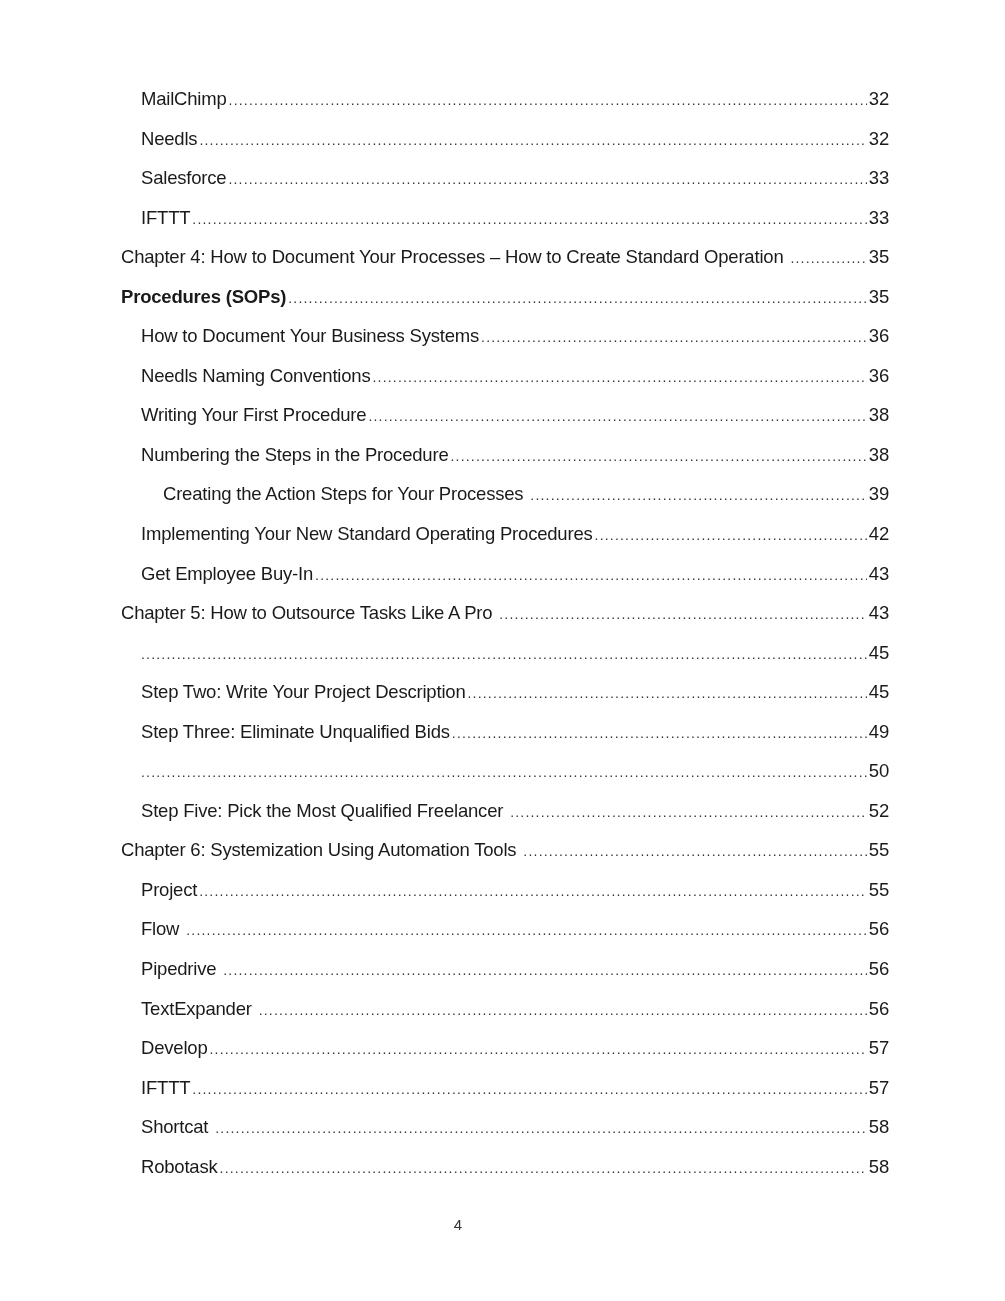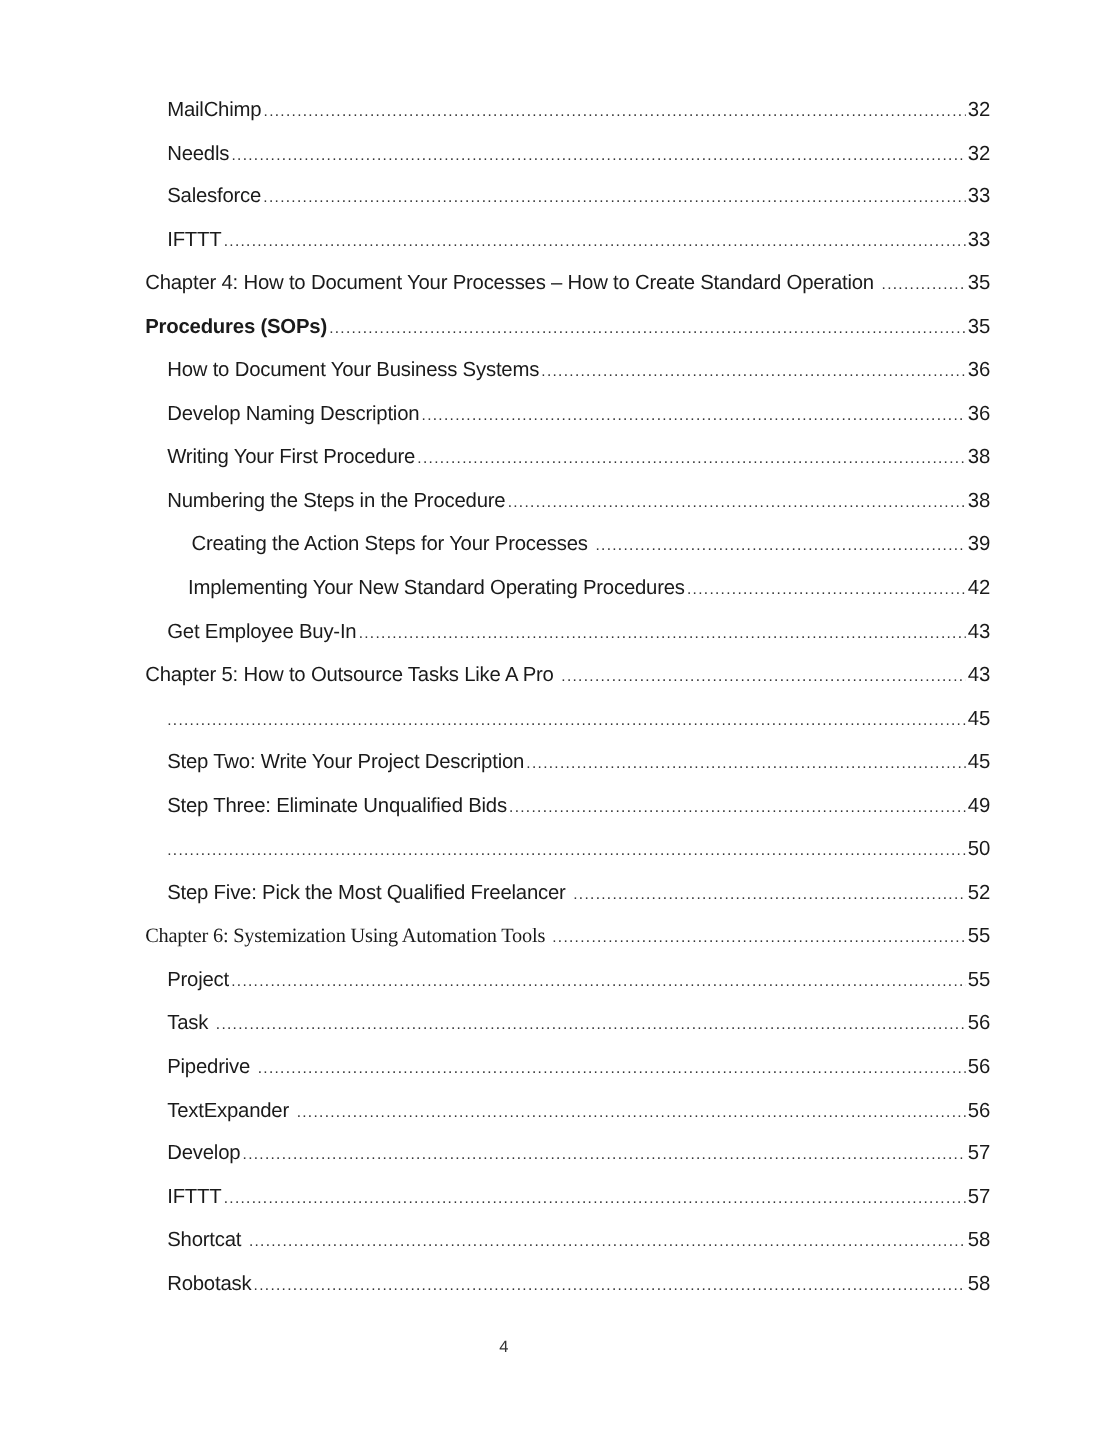--- a/index.html
+++ b/index.html
@@ -10,21 +10,21 @@
     body {
       width: 1005px;
       height: 1301px;
       position: relative;
       overflow: hidden;
       font-family: "Liberation Sans", sans-serif;
       color: #1a1a1a;
     }
     .toc {
       position: absolute;
-      left: 132px;
+      left: 121px;
       top: 88px;
       width: 768px;
     }
     .toc-row {
       display: flex;
       align-items: baseline;
       height: 39.55px;
       font-size: 18.5px;
       letter-spacing: -0.2px;
       white-space: nowrap;
@@ -93,41 +93,41 @@
       <span class="toc-title" style="white-space: pre; font-weight: bold;">Procedures (SOPs)</span>
       <span class="toc-leader"></span>
       <span class="toc-page">35</span>
     </div>
     <div class="toc-row level-2">
       <span class="toc-title" style="white-space: pre;">How to Document Your Business Systems</span>
       <span class="toc-leader"></span>
       <span class="toc-page">36</span>
     </div>
     <div class="toc-row level-2">
-      <span class="toc-title" style="white-space: pre;">Develop Naming Description</span>
+      <span class="toc-title" style="white-space: pre;">Needls Naming Conventions</span>
       <span class="toc-leader"></span>
       <span class="toc-page">36</span>
     </div>
     <div class="toc-row level-2">
       <span class="toc-title" style="white-space: pre;">Writing Your First Procedure</span>
       <span class="toc-leader"></span>
       <span class="toc-page">38</span>
     </div>
     <div class="toc-row level-2">
       <span class="toc-title" style="white-space: pre;">Numbering the Steps in the Procedure</span>
       <span class="toc-leader"></span>
       <span class="toc-page">38</span>
     </div>
     <div class="toc-row level-2">
       <span class="toc-title" style="white-space: pre; margin-left: 22px;">Creating the Action Steps for Your Processes </span>
       <span class="toc-leader"></span>
       <span class="toc-page">39</span>
     </div>
     <div class="toc-row level-2">
-      <span class="toc-title" style="white-space: pre; margin-left: 19px;">Implementing Your New Standard Operating Procedures</span>
+      <span class="toc-title" style="white-space: pre;">Implementing Your New Standard Operating Procedures</span>
       <span class="toc-leader"></span>
       <span class="toc-page">42</span>
     </div>
     <div class="toc-row level-2">
       <span class="toc-title" style="white-space: pre;">Get Employee Buy-In</span>
       <span class="toc-leader"></span>
       <span class="toc-page">43</span>
     </div>
     <div class="toc-row level-1">
       <span class="toc-title" style="white-space: pre;">Chapter 5: How to Outsource Tasks Like A Pro </span>
@@ -151,31 +151,31 @@
     <div class="toc-row level-2">
       <span class="toc-leader"></span>
       <span class="toc-page">50</span>
     </div>
     <div class="toc-row level-2">
       <span class="toc-title" style="white-space: pre;">Step Five: Pick the Most Qualified Freelancer </span>
       <span class="toc-leader"></span>
       <span class="toc-page">52</span>
     </div>
     <div class="toc-row level-1">
-      <span class="toc-title" style="white-space: pre; font-family: Liberation Serif, serif;">Chapter 6: Systemization Using Automation Tools </span>
+      <span class="toc-title" style="white-space: pre;">Chapter 6: Systemization Using Automation Tools </span>
       <span class="toc-leader"></span>
       <span class="toc-page">55</span>
     </div>
     <div class="toc-row level-2">
       <span class="toc-title" style="white-space: pre;">Project</span>
       <span class="toc-leader"></span>
       <span class="toc-page">55</span>
     </div>
     <div class="toc-row level-2">
-      <span class="toc-title" style="white-space: pre;">Task </span>
+      <span class="toc-title" style="white-space: pre;">Flow </span>
       <span class="toc-leader"></span>
       <span class="toc-page">56</span>
     </div>
     <div class="toc-row level-2">
       <span class="toc-title" style="white-space: pre;">Pipedrive </span>
       <span class="toc-leader"></span>
       <span class="toc-page">56</span>
     </div>
     <div class="toc-row level-2">
       <span class="toc-title" style="white-space: pre;">TextExpander </span>

